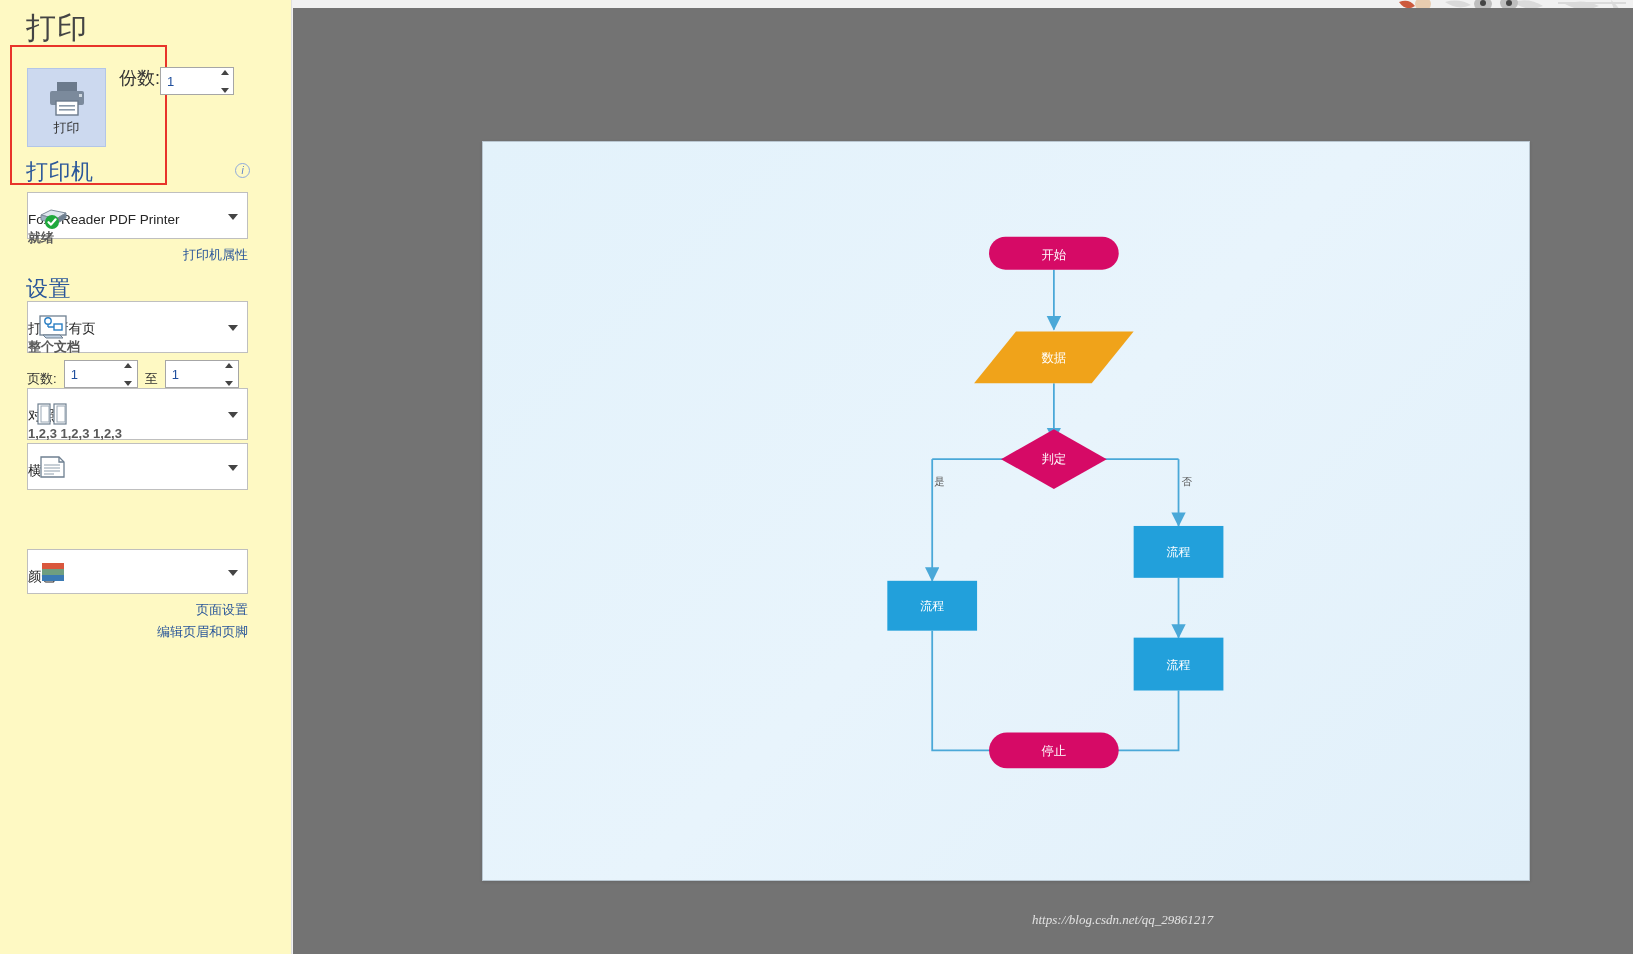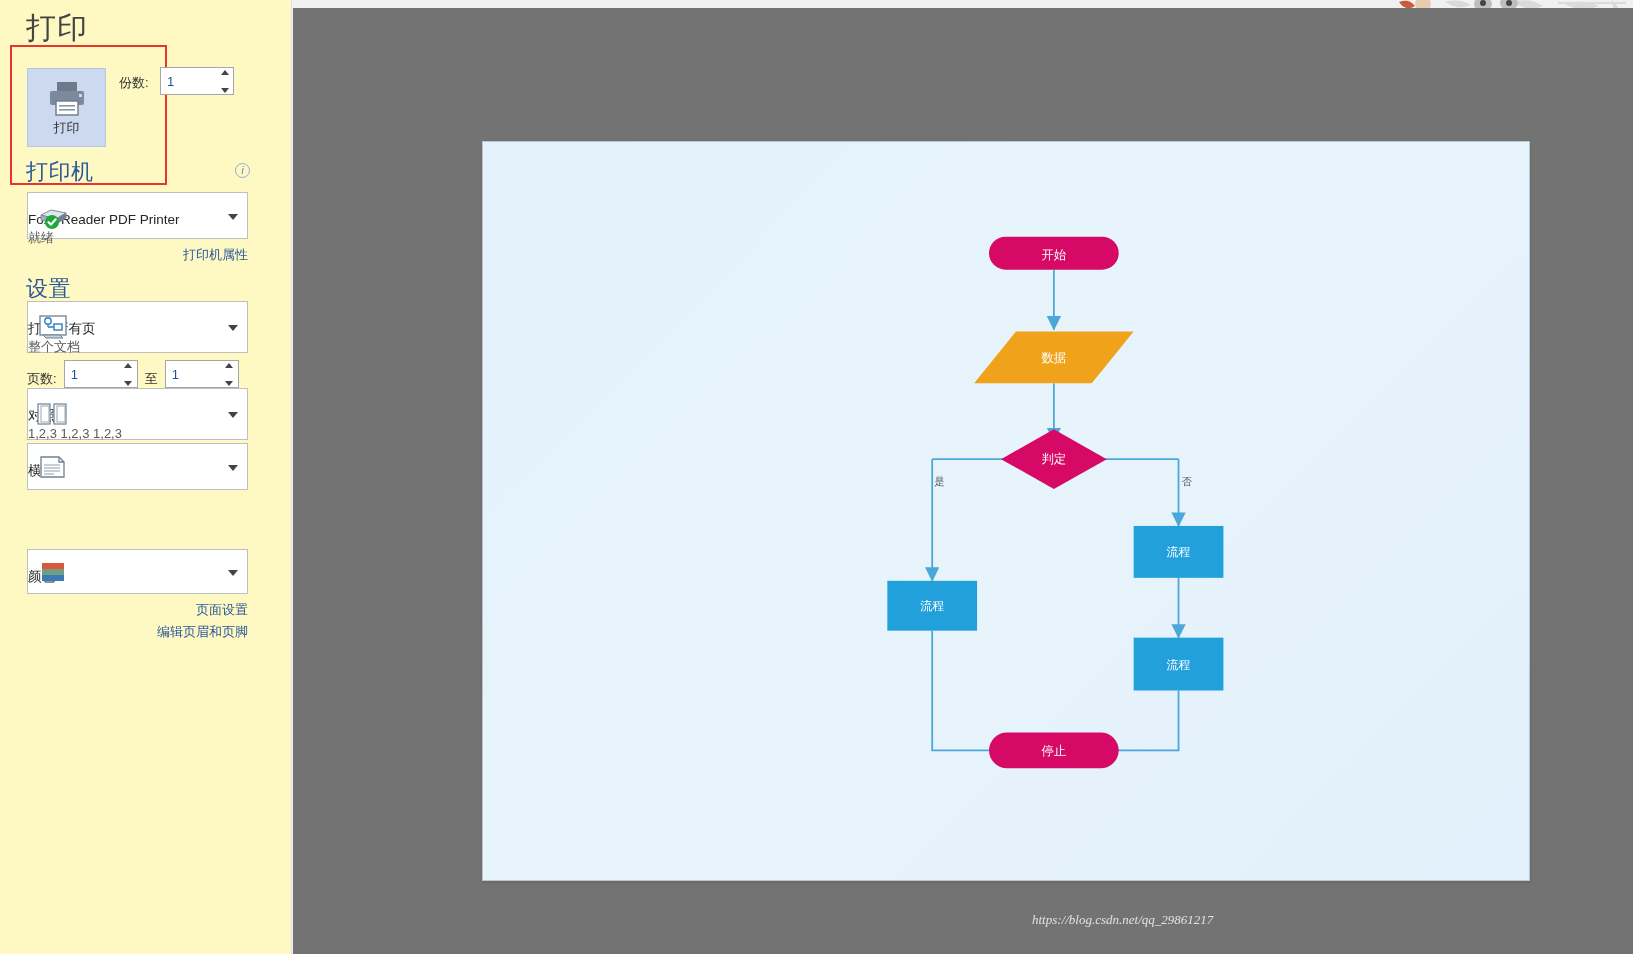--- a/index.html
+++ b/index.html
@@ -51,22 +51,22 @@
     width: 79px; height: 79px;
     background: #ccd9ef;
     border: 1px solid #b3c6e7;
     display: flex; flex-direction: column;
     align-items: center; justify-content: center;
     cursor: pointer;
   }
   .print-btn .lbl { font-size: 13px; color: #333; margin-top: 2px; }
 
   .copies-label {
-    position: absolute; left: 119px; top: 74px;
-    font-size: 13px; color: #333;
+    position: absolute; left: 119px; top: 66px;
+    font-size: 18px; color: #333;
   }
   .spin {
     position: relative;
     border: 1px solid #a6a6a6;
     background: #fff;
     height: 28px;
     display: inline-block;
   }
   .spin input {
     border: 0; outline: 0; background: transparent;
@@ -117,21 +117,21 @@
   .combo .ico {
     position: absolute; left: 7px; top: 50%;
     transform: translateY(-50%);
     width: 36px; height: 32px;
     display: flex; align-items: center; justify-content: center;
   }
   .combo .txt {
     margin-left: 48px; padding: 6px 24px 6px 0;
   }
   .combo .t1 { font-size: 13.5px; color: #262626; line-height: 17px; }
-  .combo .t2 { font-size: 13px; color: #595959; line-height: 17px; margin-top: 1px; }
+  .combo .t2 { font-size: 13px; color: #595959; line-height: 17px; margin-top: 1px; font-weight: bold; }
   .combo .caret {
     position: absolute; right: 9px; top: 50%; margin-top: -2px;
     width: 0; height: 0;
     border-left: 5px solid transparent; border-right: 5px solid transparent;
     border-top: 6px solid #444;
   }
 
   #printer-combo { top: 192px; height: 47px; }
   #pages-combo   { top: 301px; height: 52px; }
   #collate-combo { top: 388px; height: 52px; }

